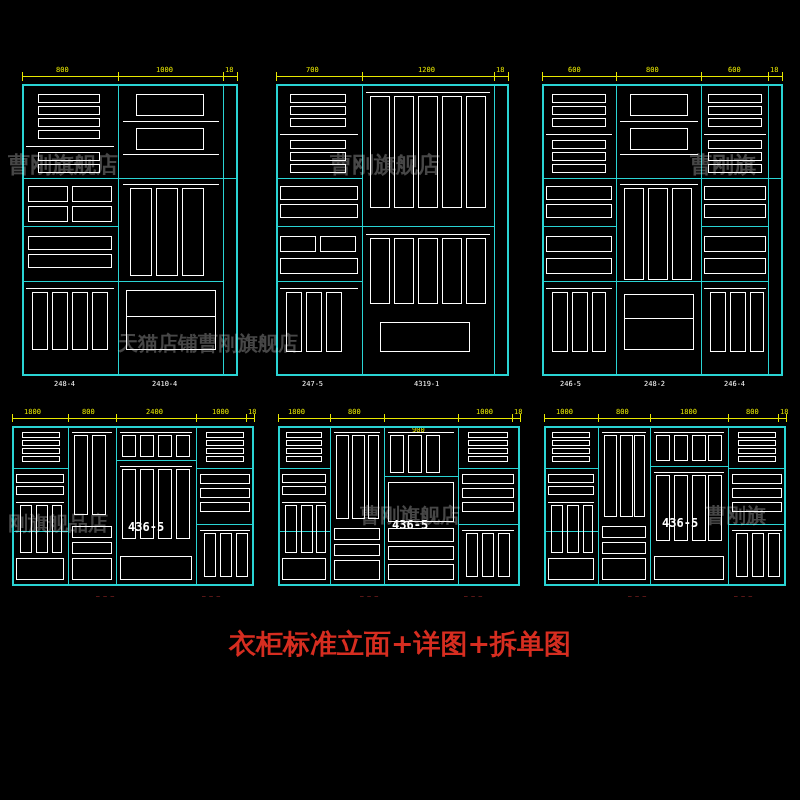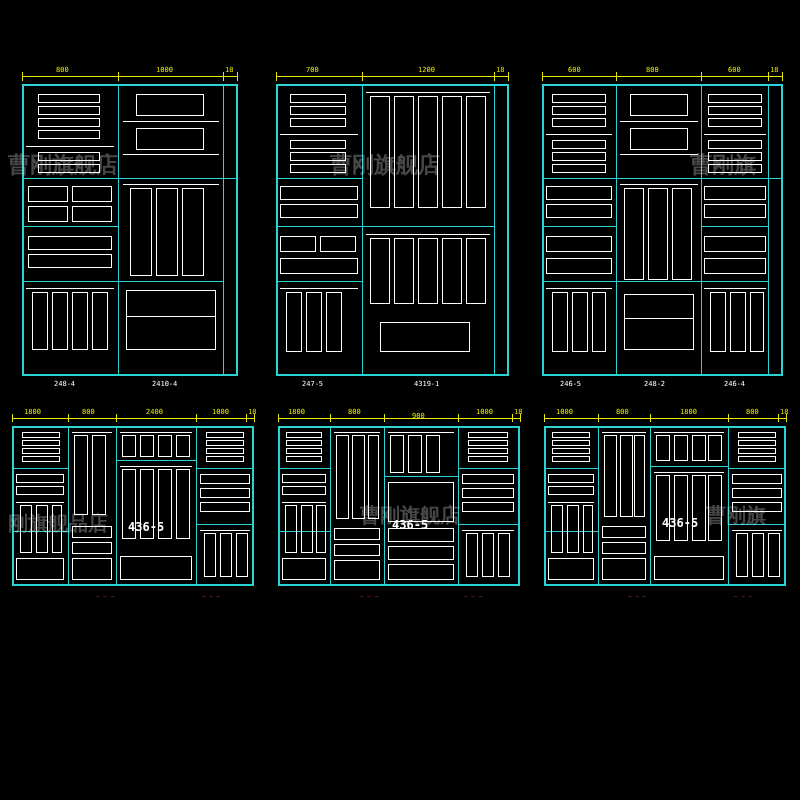--- a/index.html
+++ b/index.html
@@ -345,21 +345,21 @@
 
       <div class="yline" style="left:6px;top:12px;width:242px;"></div>
       <div class="ytick" style="left:6px;top:8px;height:8px;"></div>
       <div class="ytick" style="left:58px;top:8px;height:8px;"></div>
       <div class="ytick" style="left:112px;top:8px;height:8px;"></div>
       <div class="ytick" style="left:186px;top:8px;height:8px;"></div>
       <div class="ytick" style="left:240px;top:8px;height:8px;"></div>
       <div class="ytick" style="left:248px;top:8px;height:8px;"></div>
       <div class="dim" style="left:16px;top:2px;">1800</div>
       <div class="dim" style="left:76px;top:2px;">800</div>
-      <div class="dim" style="left:140px;top:6px;">900</div>
+      <div class="dim" style="left:140px;top:20px;">900</div>
       <div class="dim" style="left:204px;top:2px;">1000</div>
       <div class="dim" style="left:242px;top:2px;">18</div>
 
       <div class="frame" style="left:6px;top:20px;width:242px;height:160px;"></div>
       <div class="thin vline" style="left:58px;top:20px;height:160px;"></div>
       <div class="thin vline" style="left:112px;top:20px;height:160px;"></div>
       <div class="thin vline" style="left:186px;top:20px;height:160px;"></div>
       <div class="thin hline" style="left:6px;top:62px;width:52px;"></div>
       <div class="thin hline" style="left:6px;top:125px;width:52px;"></div>
       <div class="thin hline" style="left:112px;top:70px;width:74px;"></div>
@@ -482,19 +482,23 @@
       <div class="garment" style="left:230px;top:127px;width:12px;height:44px;"></div>
 
       <div class="codebig" style="left:124px;top:110px;">436-5</div>
       <div class="redtext" style="left:90px;top:186px;">— — —</div>
       <div class="redtext" style="left:196px;top:186px;">— — —</div>
     </div>
 
     <div class="wm" style="left:8px;top:88px;font-size:22px;">曹刚旗舰店</div>
     <div class="wm" style="left:330px;top:88px;font-size:22px;">曹刚旗舰店</div>
     <div class="wm" style="left:690px;top:88px;font-size:22px;">曹刚旗</div>
+    <div class="wm" style="left:118px;top:268px;font-size:20px;">天猫店铺曹刚旗舰店</div>
     <div class="wm" style="left:8px;top:448px;font-size:20px;">刚旗舰品店</div>
     <div class="wm" style="left:360px;top:440px;font-size:20px;">曹刚旗舰店</div>
     <div class="wm" style="left:706px;top:440px;font-size:20px;">曹刚旗</div>
   </div>
 
+  <div class="subtitle">
+    <span>衣柜标准立面+详图+拆单图</span>
+  </div>
 
 </div>
 
 </body></html>

